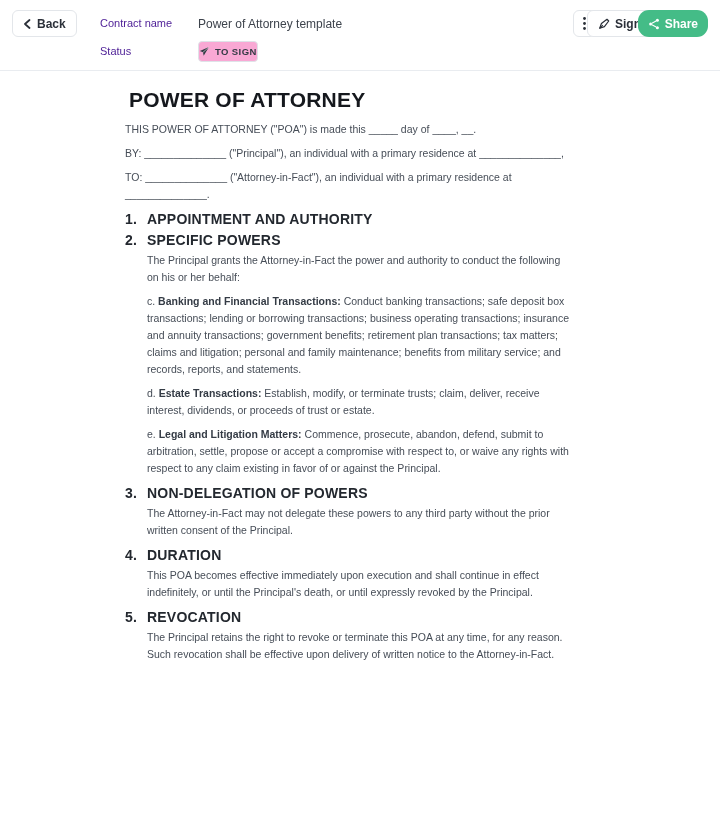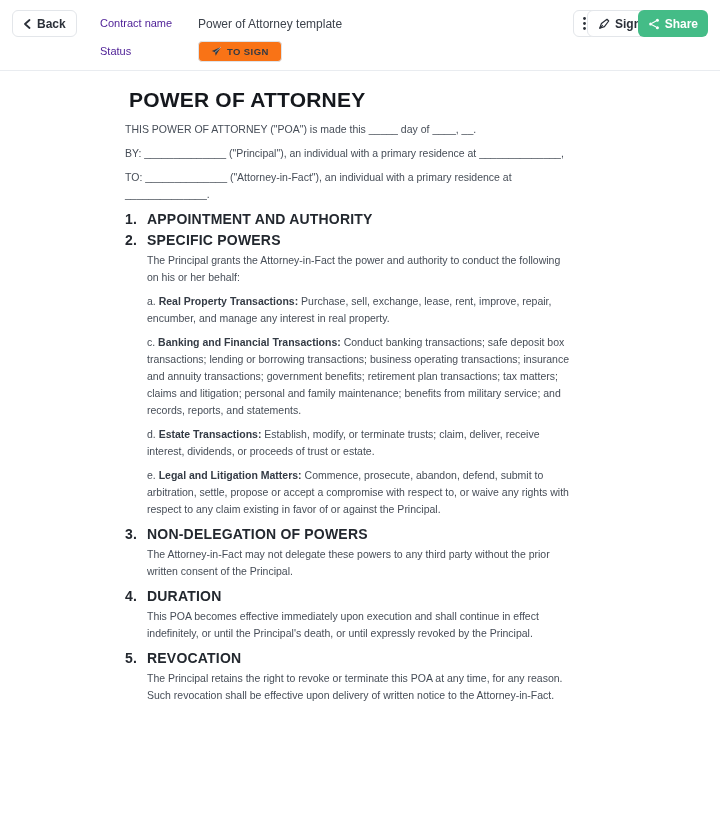--- a/index.html
+++ b/index.html
@@ -24,22 +24,22 @@
     position: absolute; right: 12px; top: 10px; border: none; color: #ffffff;
     font-weight: 600;
   }
   .field-label { position: absolute; font-size: 11px; color: #4c1d95; }
   .label-1 { left: 100px; top: 17px; }
   .label-2 { left: 100px; top: 45px; }
   .field-value { position: absolute; left: 198px; top: 17px; font-size: 12px; color: #3d434c; }
   .status-badge {
     position: absolute; left: 198px; top: 41px; height: 21px;
     display: inline-flex; align-items: center; gap: 5px;
-    border: 1px solid #dfe3e8; border-radius: 4px; background: #f97316;
-    padding: 0 12px; font-size: 9.5px; font-weight: 700; letter-spacing: 0.4px;
+    border: 1px solid #dfe3e8; border-radius: 4px; background: #f9a8d4;
+    padding: 0 0; font-size: 9.5px; font-weight: 700; letter-spacing: 0.4px;
     color: #333a44; cursor: pointer;
   }
   .icon { display: inline-flex; align-items: center; justify-content: center; }
 
   
   .doc {
     position: absolute; left: 125px; top: 88px; width: 445px;
   }
   .doc-title {
     font-size: 21px; line-height: 24px; font-weight: 700; color: #15181d;
@@ -97,21 +97,21 @@
   <button class="btn sign-btn">
     <span class="icon">
       <svg width="12" height="12" viewBox="0 0 14 14">
           <path d="M2 12 L4 6.5 L10.5 1.5 L12.5 3.5 L7.5 10 Z" fill="none" stroke="#2b3039" stroke-width="1.4" stroke-linejoin="round"></path>
           <path d="M2 12 L5.6 8.4" stroke="#2b3039" stroke-width="1.2"></path>
         </svg>
     </span>
     <span>Sign</span>
   </button>
 
-  <button class="btn share-btn" id="share-btn" style="background: rgb(68, 188, 135);">
+  <button class="btn share-btn" id="share-btn" style="background: rgb(68, 188, 135); border-radius: 11px;">
     <span class="icon">
       <svg width="12" height="12" viewBox="0 0 16 16">
           <circle cx="12.5" cy="3" r="2" fill="#ffffff"></circle>
           <circle cx="3.5" cy="8" r="2" fill="#ffffff"></circle>
           <circle cx="12.5" cy="13" r="2" fill="#ffffff"></circle>
           <path d="M5.2 7 L10.8 4 M5.2 9 L10.8 12" stroke="#ffffff" stroke-width="1.4"></path>
         </svg>
     </span>
     <span>Share</span>
   </button>
@@ -128,21 +128,20 @@
   <div class="sec-head">
     <span class="sec-num">1.</span>
     <span>APPOINTMENT AND AUTHORITY</span>
   </div>
 
   <div class="sec-head">
     <span class="sec-num">2.</span>
     <span>SPECIFIC POWERS</span>
   </div>
   <p class="doc-p indent"><span>The Principal grants the Attorney-in-Fact the power and authority to conduct the following on his or her behalf:</span></p>
-  <p class="doc-p indent"><span>a. </span><strong>Real Property Transactions:</strong><span> Purchase, sell, exchange, lease, rent, improve, repair, encumber, and manage any interest in real property.</span></p>
   <p class="doc-p indent"><span>c. </span><strong>Banking and Financial Transactions:</strong><span> Conduct banking transactions; safe deposit box transactions; lending or borrowing transactions; business operating transactions; insurance and annuity transactions; government benefits; retirement plan transactions; tax matters; claims and litigation; personal and family maintenance; benefits from military service; and records, reports, and statements.</span></p>
   <p class="doc-p indent"><span>d. </span><strong>Estate Transactions:</strong><span> Establish, modify, or terminate trusts; claim, deliver, receive interest, dividends, or proceeds of trust or estate.</span></p>
   <p class="doc-p indent"><span>e. </span><strong>Legal and Litigation Matters:</strong><span> Commence, prosecute, abandon, defend, submit to arbitration, settle, propose or accept a compromise with respect to, or waive any rights with respect to any claim existing in favor of or against the Principal.</span></p>
 
   <div class="sec-head">
     <span class="sec-num">3.</span>
     <span>NON-DELEGATION OF POWERS</span>
   </div>
   <p class="doc-p indent"><span>The Attorney-in-Fact may not delegate these powers to any third party without the prior written consent of the Principal.</span></p>
 

